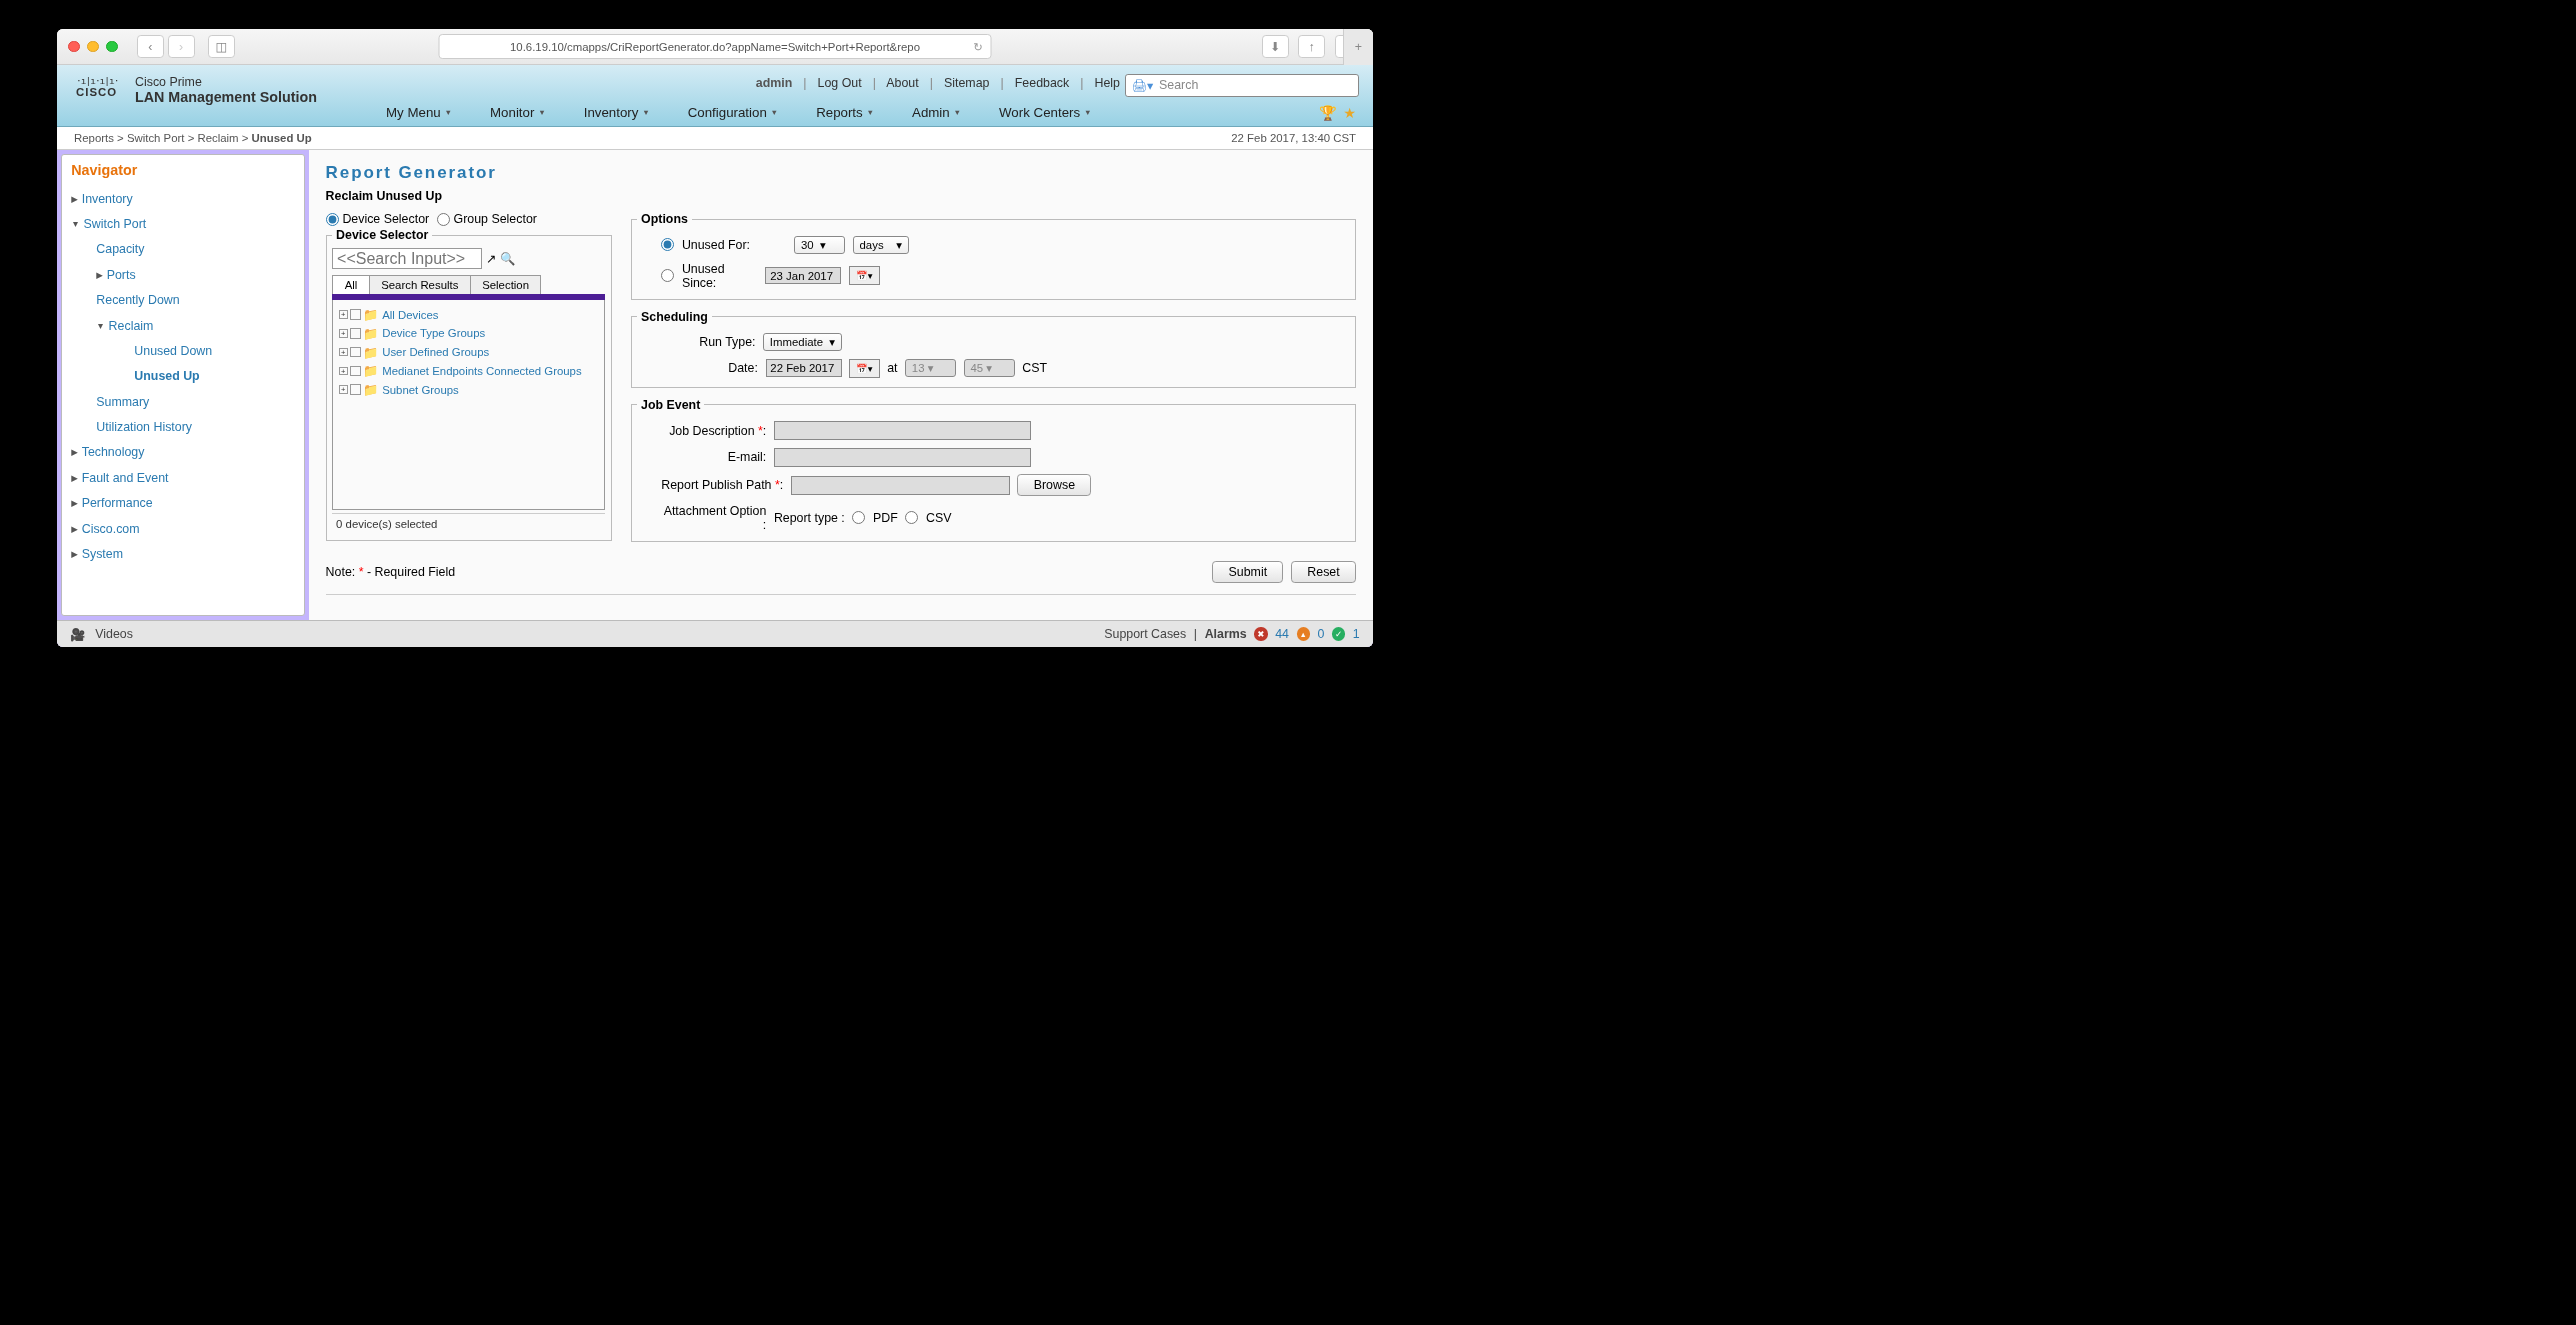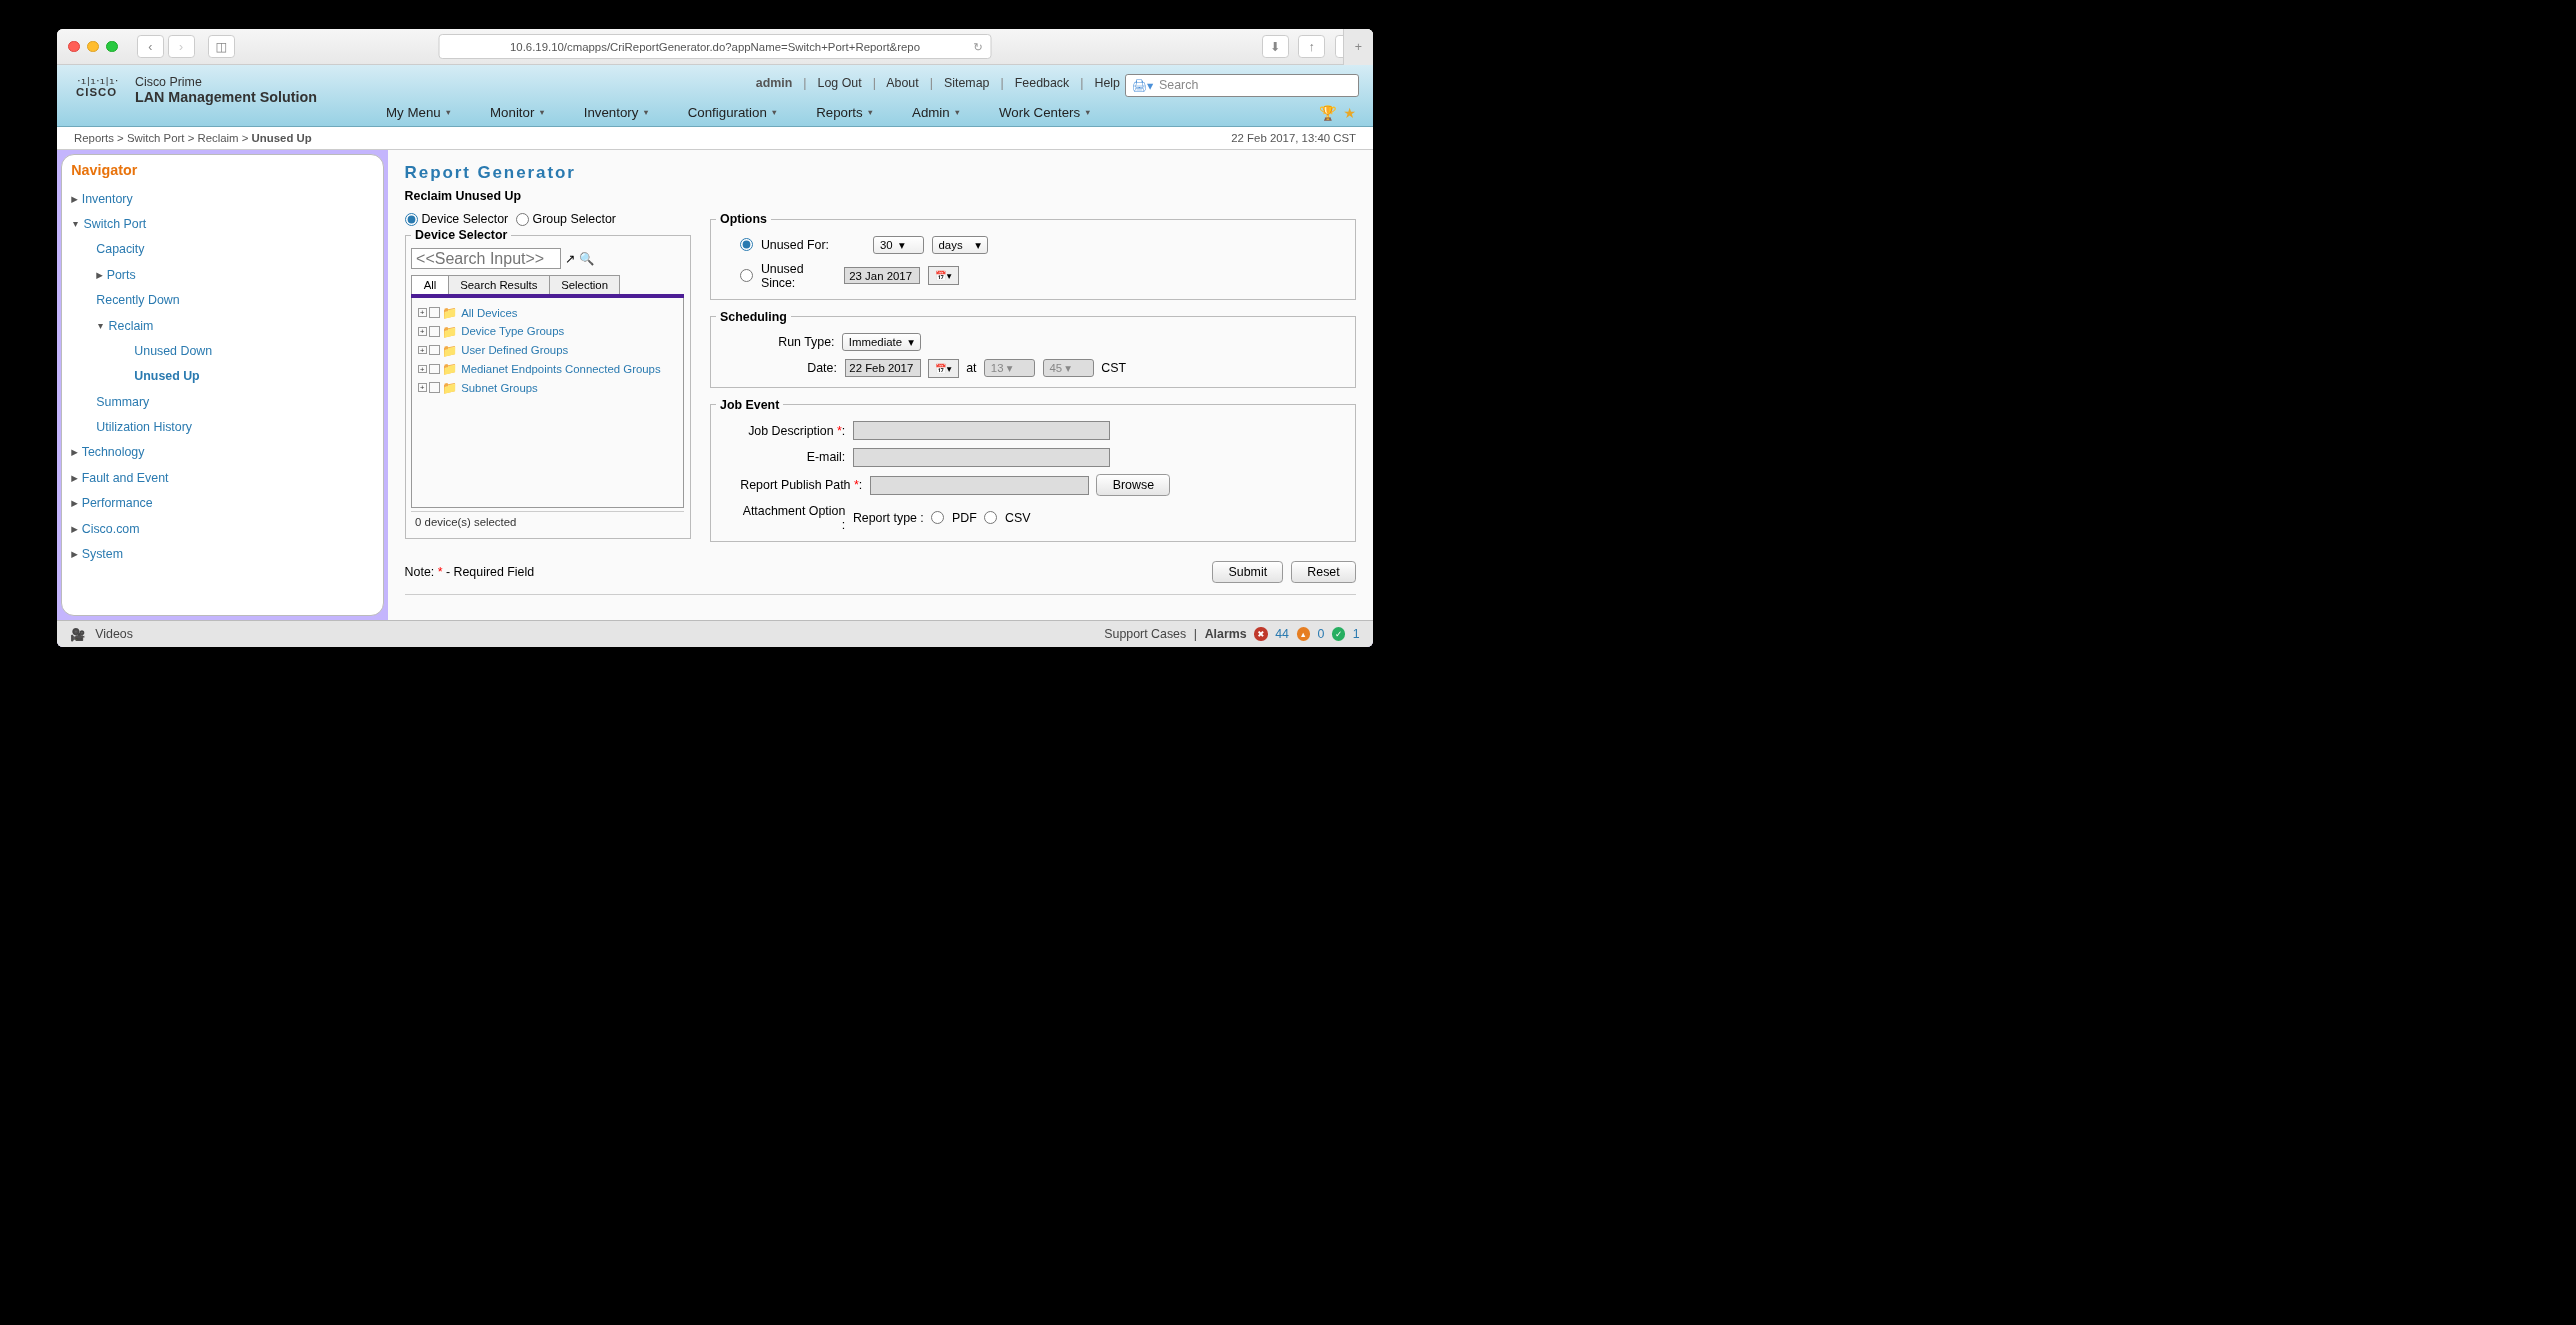--- a/index.html
+++ b/index.html
@@ -36,41 +36,41 @@
 .searchbox .sicon{color:#4a90d9;margin:0 5.7px;}
 .searchbox .stext{color:#888;}
 .menubar{ position:absolute; bottom:0; left:329px; right:14.3px; height:27px; display:flex; align-items:center; gap:38px;}
 .menubar .mitem{color:#222;font-size:13.3px;display:flex;align-items:center;gap:3.8px;}
 .menubar .mitem::after{content:"▼";font-size:7.6px;color:#555;}
 .menu-icons{position:absolute;right:17px;bottom:4.8px;display:flex;gap:5.7px;}
 .menu-icons .ticon{font-size:14.3px;}
 .breadrow{background:#fff;border-bottom:1px solid #ccc;height:23px;display:flex;align-items:center;padding:0 17px;justify-content:space-between;font-size:11.4px;color:#555;}
 .breadrow .cur{font-weight:bold;}
 .content{display:flex;min-height:467px;}
-.navpanel{width:323px;border:1px solid #bbb;border-radius:13px;margin:3.8px;background:#fff;padding:7.6px 9.5px;overflow:hidden;}
+.navpanel{width:244px;border:1px solid #bbb;border-radius:3px;margin:3.8px;background:#fff;padding:7.6px 9.5px;overflow:hidden;}
 .navtitle{color:#e8730c;font-weight:bold;font-size:14.3px;margin-bottom:7.6px;}
 .navitem{color:#2a7ab0;font-size:12.4px;padding:5.7px 0;display:flex;align-items:center;gap:3.8px;}
 .navitem.top{cursor:pointer;}
 .navitem .caret{font-size:8.6px;color:#555;}
 .navsub{padding-left:25px;}
 .navsub2{padding-left:38px;}
 .navitem.active{font-weight:bold;}
 .main{flex:1;padding:13.3px 17px;background:#fafafa;}
 .pagetitle{color:#2a7ab0;font-size:17px;font-weight:bold;letter-spacing:1.9px;margin-bottom:5.7px;}
 .subtitle{font-weight:bold;font-size:12.4px;margin-bottom:9.5px;}
 .twocol{display:flex;gap:19px;}
 .leftcol{width:286px;}
 .rightcol{flex:1;}
 .radio-row{display:flex;align-items:center;gap:3.8px;margin-bottom:1.9px;}
 input[type=radio]{accent-color:#2a7ab0;}
 fieldset{border:1px solid #bbb;padding:5.7px;margin-bottom:9.5px;position:relative;}
 legend{padding:0 3.8px;font-weight:bold;font-size:12.4px;}
 .searchin{width:150px;height:21px;border:1px solid #999;padding:1.9px 3.8px;font-size:16px;color:#888;}
 .schicons{display:inline-flex;gap:3.8px;vertical-align:middle;}
-.tabs{display:flex;border-bottom:4px solid #4c1d95;margin-top:5.7px;}
+.tabs{display:flex;border-bottom:6px solid #4c1d95;margin-top:5.7px;}
 .tab{padding:2.9px 11.4px;font-size:11.4px;border:1px solid #999;border-bottom:none;background:#eee;margin-right:-1px;}
 .tab.active{background:#fff;}
 .tree{border:1px solid #999;border-top:none;min-height:210px;padding:5.7px;overflow:hidden;}
 .treeitem{display:flex;align-items:center;gap:2.9px;font-size:11.4px;color:#2a7ab0;padding:1.9px 0;white-space:nowrap;}
 .treeitem .plus{border:1px solid #999;width:8.6px;height:8.6px;font-size:7.6px;line-height:7.6px;text-align:center;color:#333;}
 .treeitem .chk{width:10.5px;height:10.5px;border:1px solid #999;}
 .treeitem .fld{font-size:12.4px;color:#8b6eae;}
 .devsel{font-size:11.4px;color:#333;border-top:1px solid #ccc;padding:3.8px;margin-top:3.8px;}
 .optrow{display:flex;align-items:center;gap:7.6px;padding:3.8px 0;margin-left:24px;}
 .optlabel{font-size:12.4px;}

